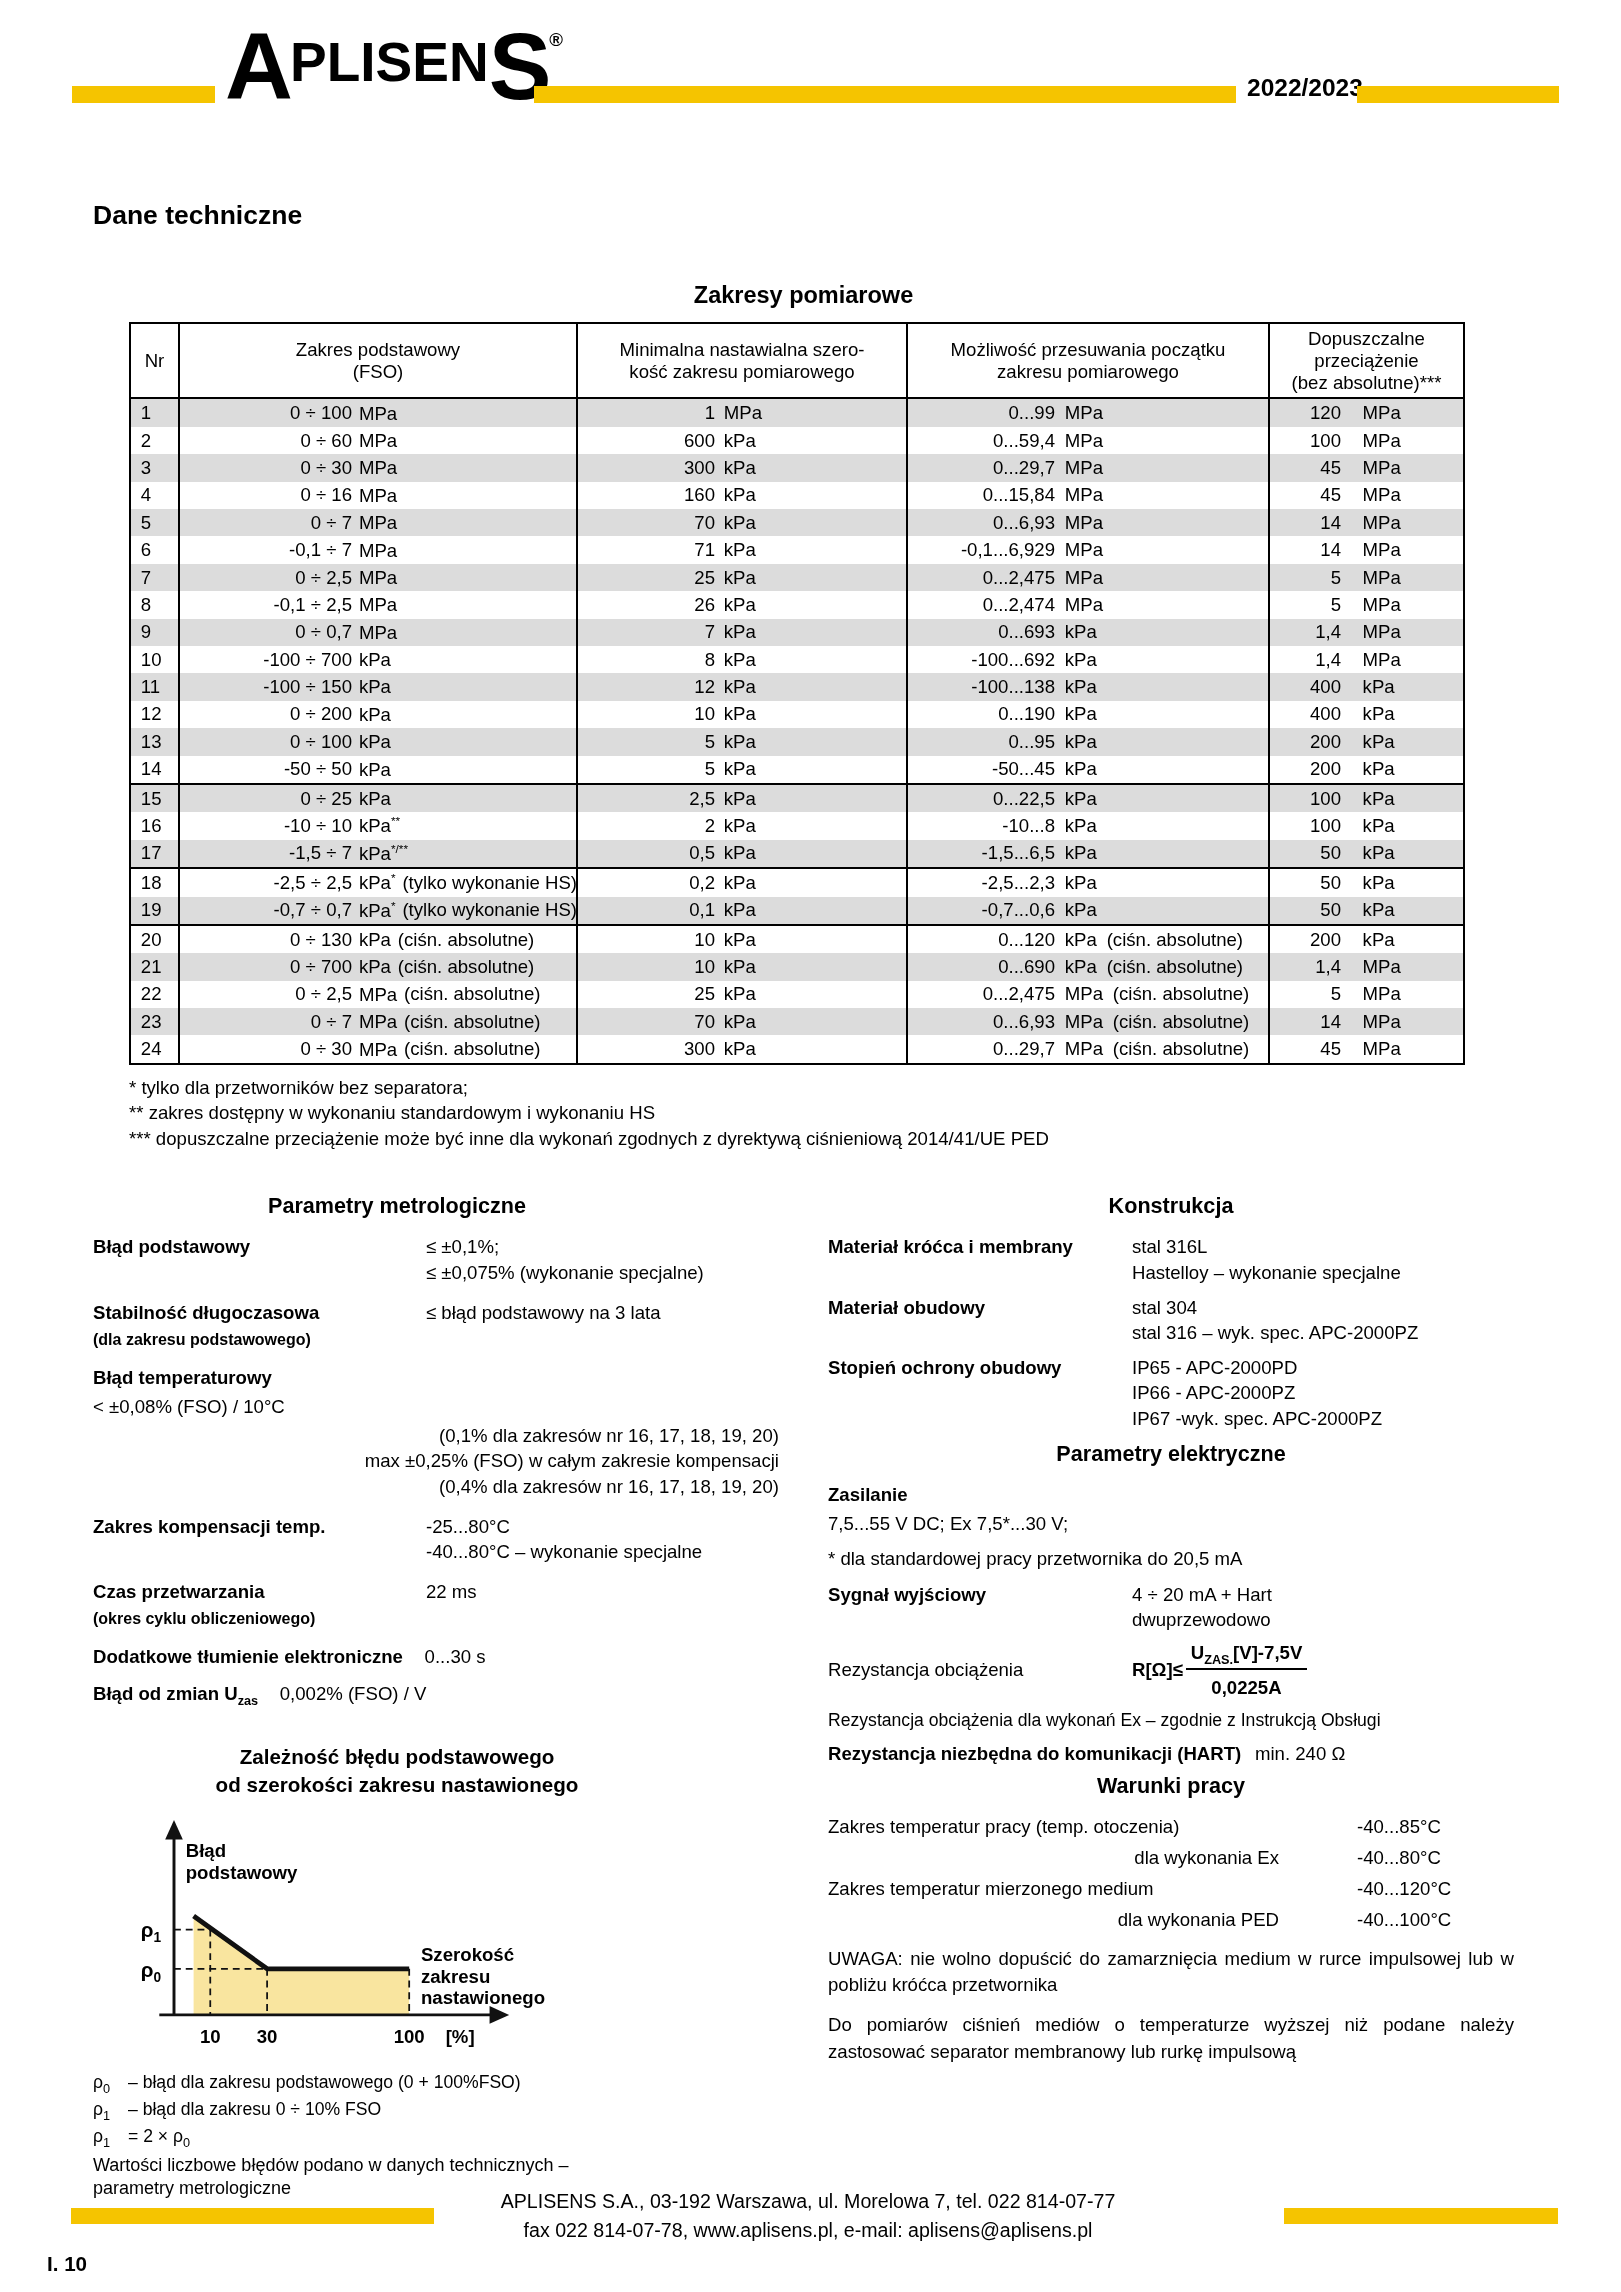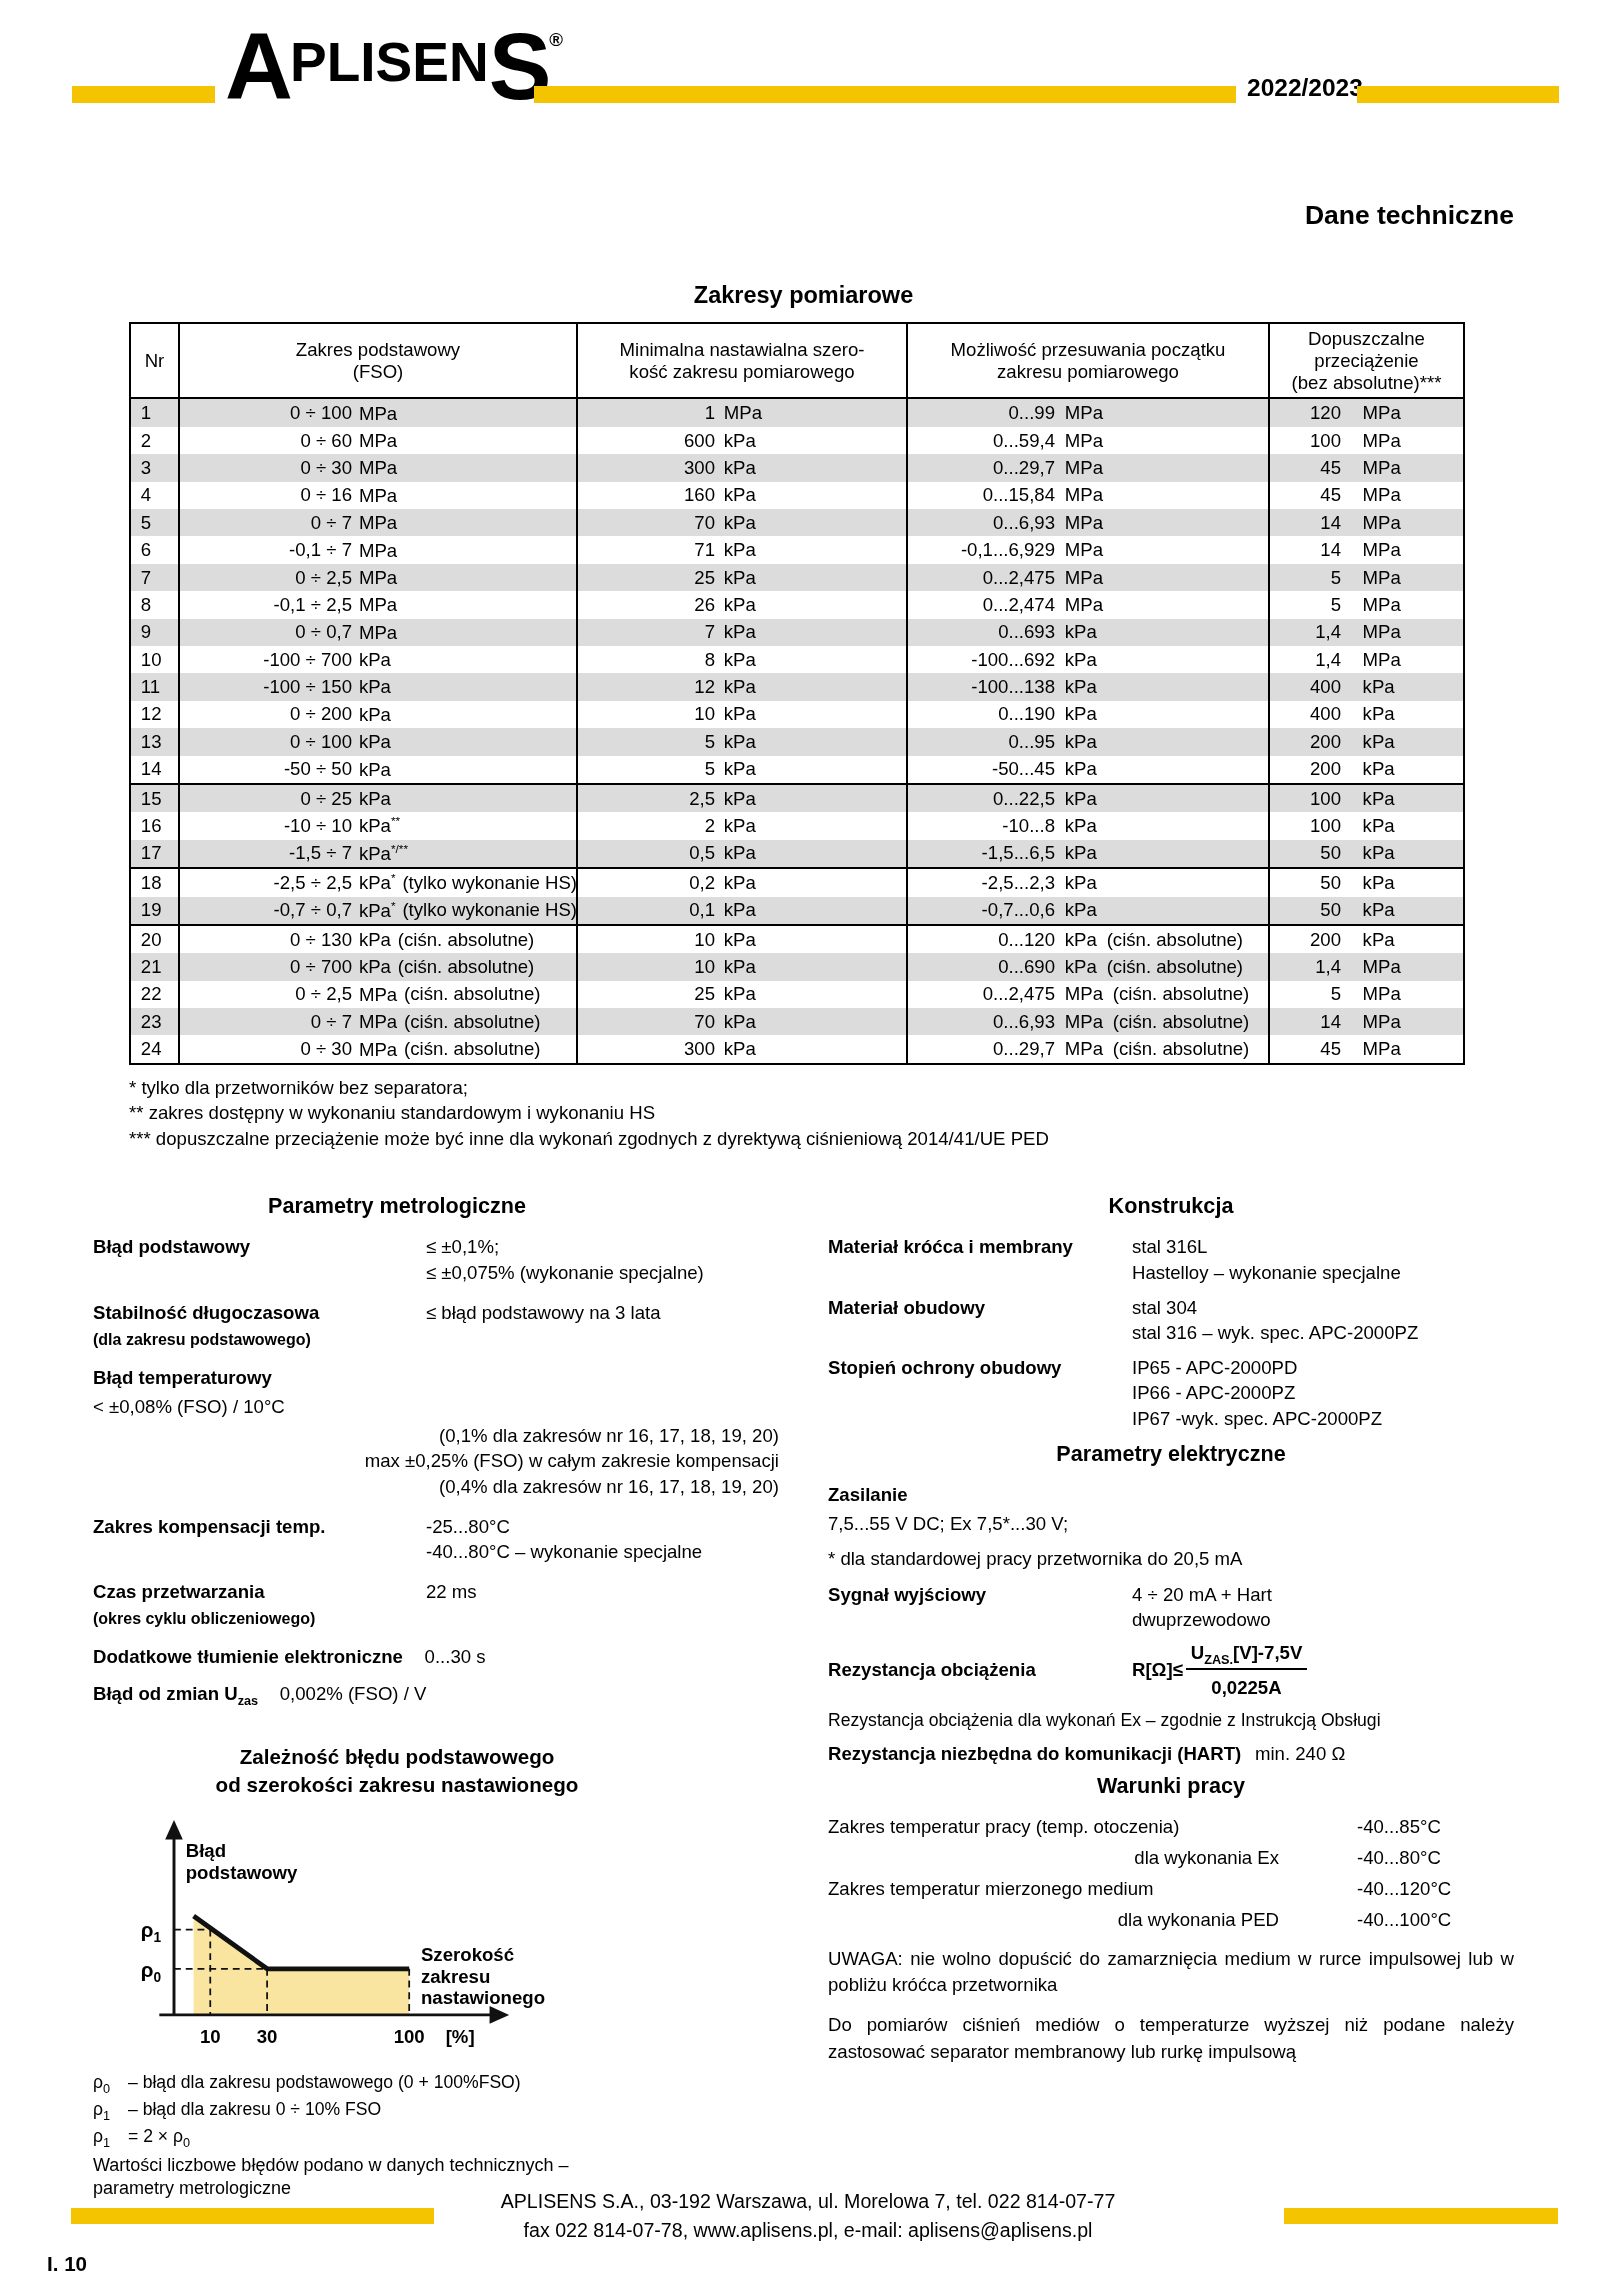--- a/index.html
+++ b/index.html
@@ -13,21 +13,21 @@
   .bar-mid{left:534px;top:86px;width:702px;}
   .bar-right{left:1357px;top:86px;width:202px;}
   .logo{position:absolute;left:225px;top:27.4px;display:flex;align-items:flex-start;}
   .logo-a{font-weight:bold;font-size:94px;line-height:.85;letter-spacing:-2.9px;}
   .logo-mid{font-weight:bold;font-size:55px;line-height:1;margin-top:7.8px;letter-spacing:0px;}
   .logo-s{font-weight:bold;font-size:94px;line-height:.85;letter-spacing:-2px;}
   .logo-reg{font-size:18.6px;font-weight:bold;margin-top:2px;}
   .year{position:absolute;left:1247px;top:74px;font-size:24.5px;font-weight:bold;}
   
   .page{position:absolute;top:188px;left:93px;width:1421px;}
-  .main-title{font-size:26.5px;font-weight:bold;text-align:right;margin:11.8px 0 51px 0;}
+  .main-title{font-size:26.5px;font-weight:bold;text-align:left;margin:11.8px 0 51px 0;}
   .table-title{font-size:23.5px;font-weight:bold;text-align:center;margin:0 0 13.7px 0;}
   
   .table-wrap{margin-left:36px;width:1334px;}
   table.ranges{border-collapse:collapse;table-layout:fixed;width:1334px;font-size:18.6px;border:2.9px solid #000;}
   table.ranges th, table.ranges td{border-left:2.9px solid #000;padding:0;}
   table.ranges th:first-child, table.ranges td:first-child{border-left:none;}
   thead th{
     height:73px;vertical-align:middle;text-align:center;font-weight:normal;
     line-height:1.18;white-space:pre-line;border-bottom:2.9px solid #000;background:#fff;
   }
@@ -62,21 +62,21 @@
   .prow .val{white-space:pre-line;}
   .prow.cont .val{flex:1;}
   .prow.right .val{text-align:right;}
   .prow.tight .lbl{width:auto;margin-right:21.6px;}
   .prow.mb0{margin-bottom:3.9px;flex-direction:column;}
   .prow.mb8{margin-bottom:7.8px;}
   .r .prow{margin-bottom:9.8px;}
   .r .prow .lbl{width:304px;}
   
   .frow{display:flex;align-items:center;font-size:18.6px;margin:5.9px 0 11.8px 0;}
-  .frow .lbl{width:304px;flex:none;font-weight:bold;}
+  .frow .lbl{width:304px;flex:none;font-weight:normal;}
   .formula{display:flex;align-items:center;font-weight:bold;}
   .frac{display:inline-flex;flex-direction:column;text-align:center;margin-left:2.9px;}
   .frac .num{padding:0 4.9px 1px 4.9px;border-bottom:2px solid #000;}
   .frac .den{padding-top:7px;}
   .exnote{font-size:17.6px;margin:3.9px 0 11.8px 0;}
   .hart{display:flex;font-size:18.6px;margin-bottom:7.8px;}
   .hart .hlbl{font-weight:bold;margin-right:13.7px;}
   
   .wrow{display:flex;font-size:18.6px;line-height:1.3;margin-bottom:6.9px;}
   .wrow .wlbl{flex:1;font-weight:normal;}

